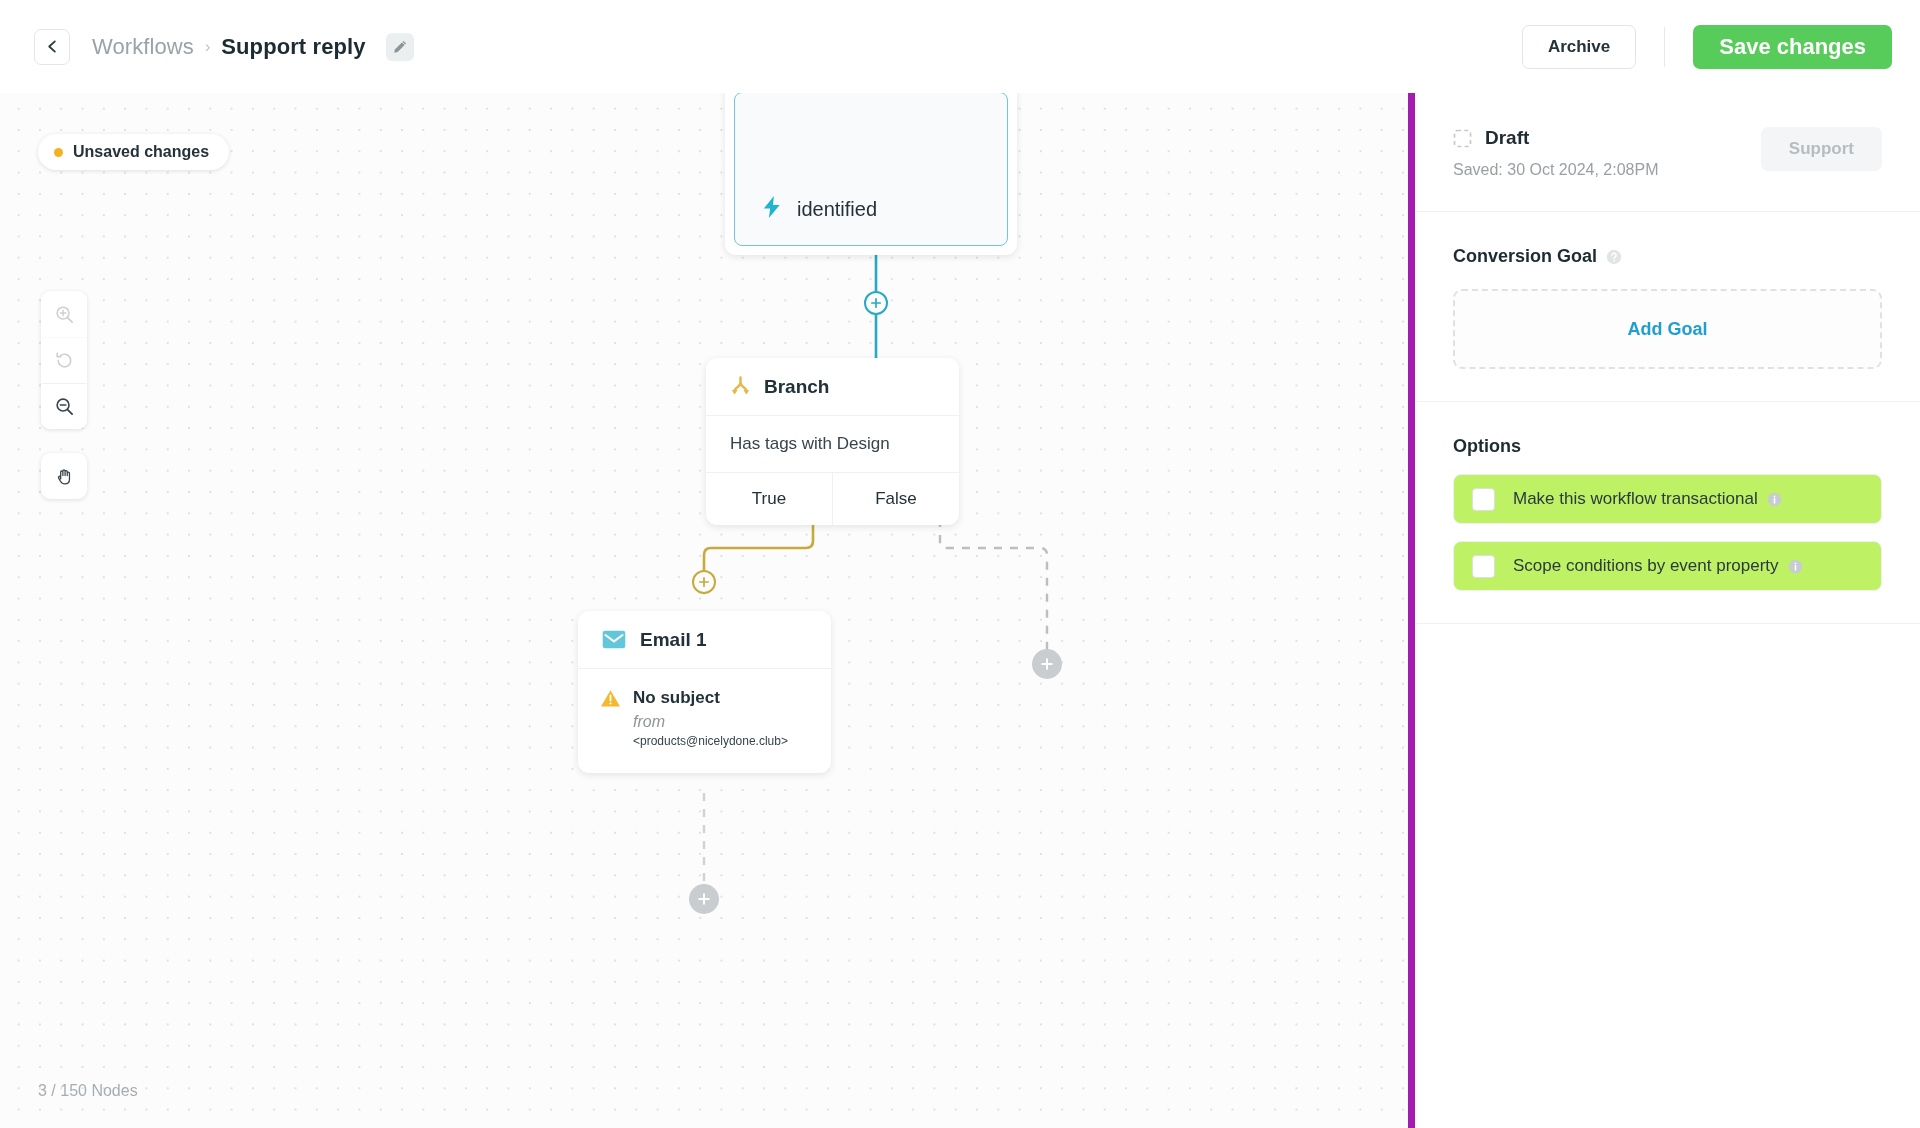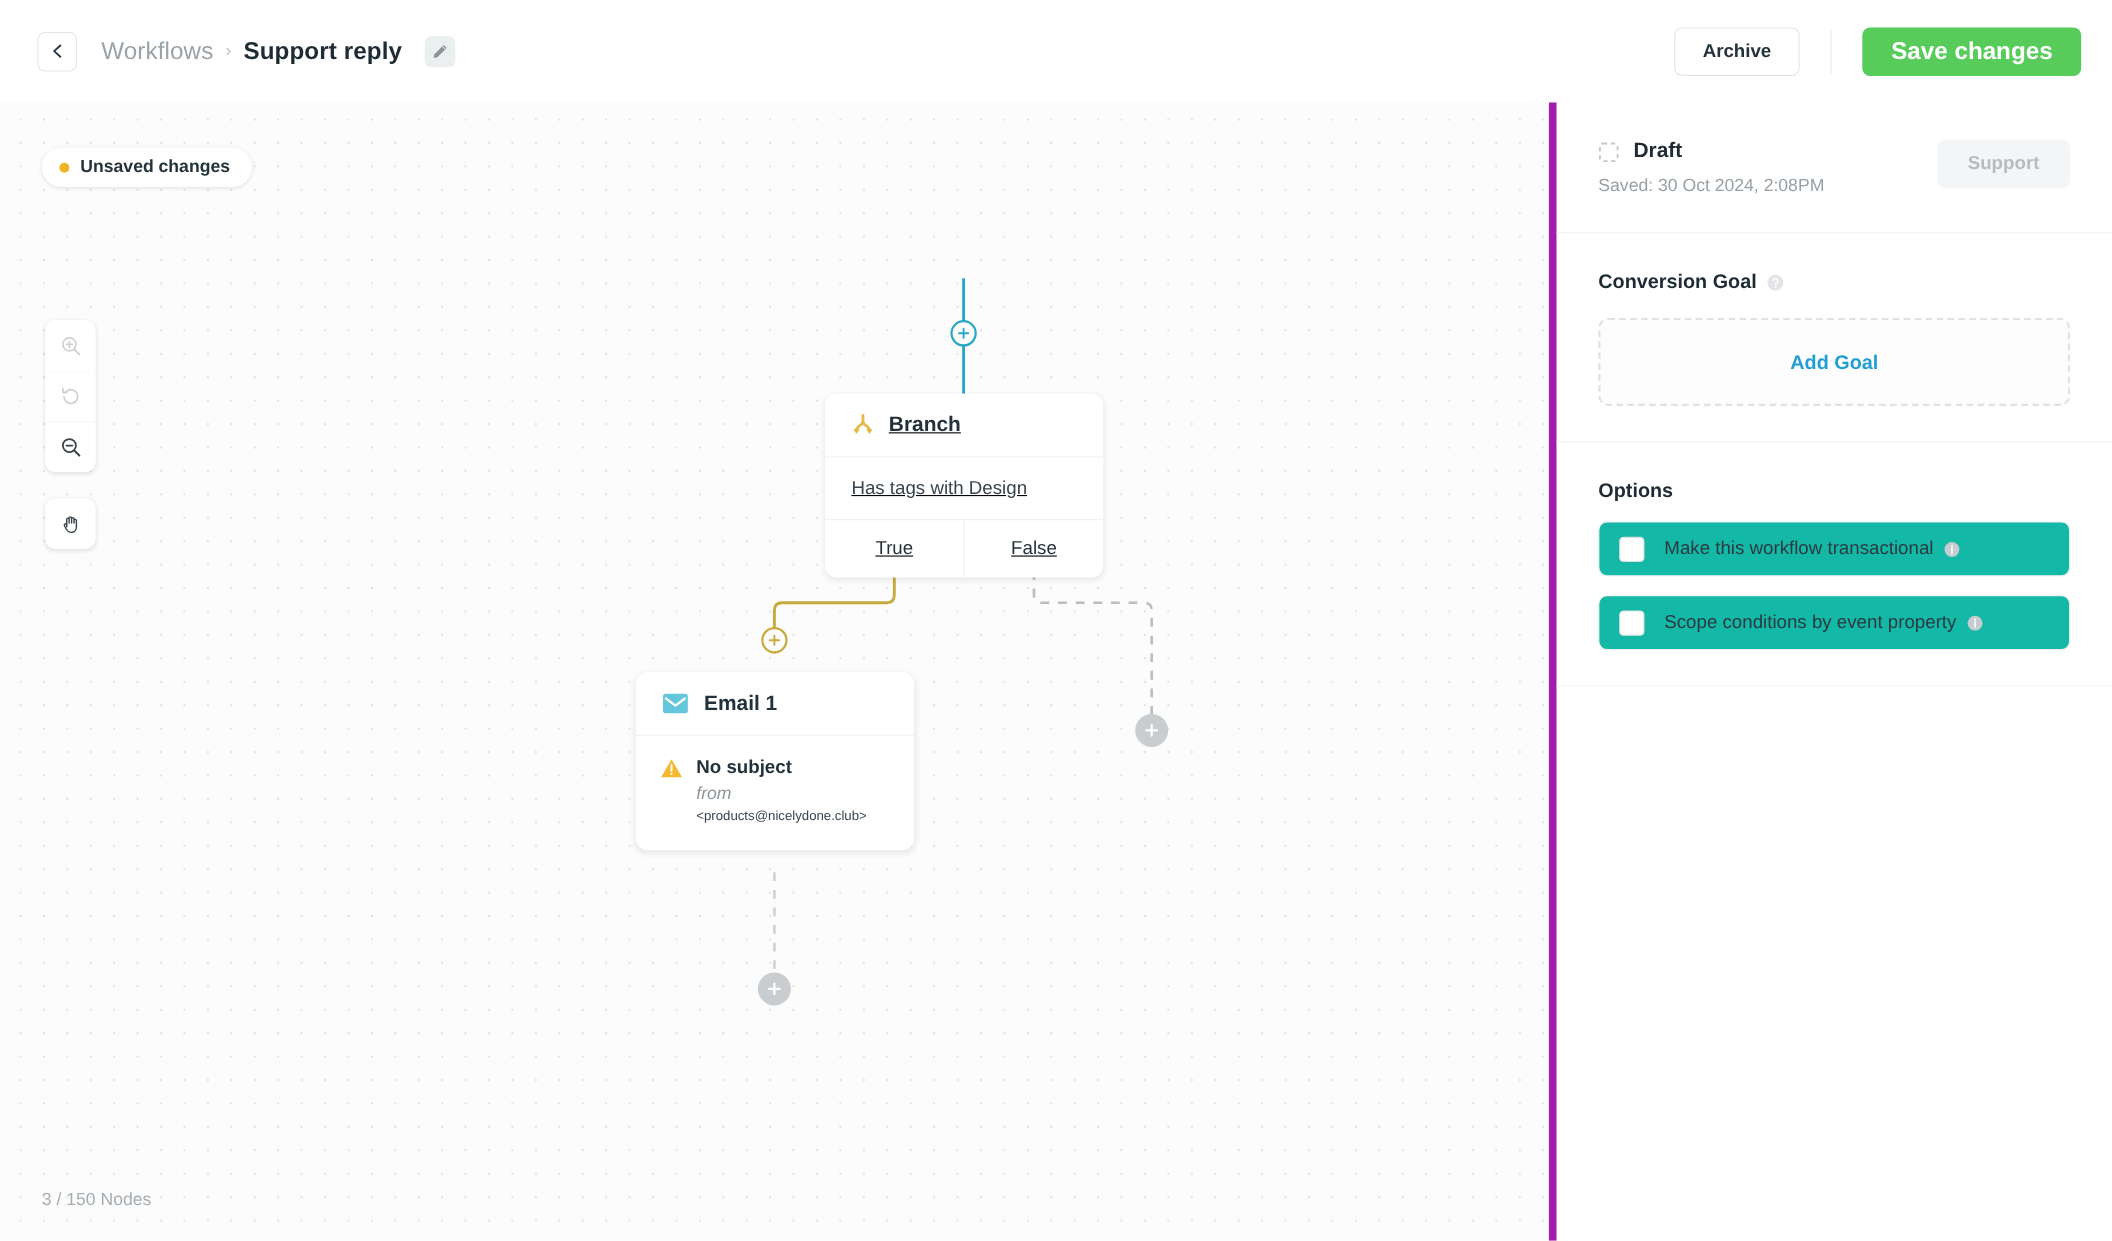--- a/index.html
+++ b/index.html
@@ -118,21 +118,21 @@
     padding: 9px;
   }
   .trigger-inner {
     width: 100%; height: 100%;
     border: 1px solid #6ec7dd; border-radius: 8px; background: #f8fafb;
     display: flex; align-items: flex-end; padding: 0 0 26px 26px; gap: 14px;
   }
   .trigger-label { font-size: 20px; color: #22313a; line-height: 1; }
 
   
-  .node-branch { left: 750px; top: 265px; width: 253px; text-decoration: underline; }
+  .node-branch { left: 706px; top: 265px; width: 253px; }
   .branch-head {
     height: 58px; display: flex; align-items: center; gap: 13px;
     padding-left: 24px; border-bottom: 1px solid #eef0f1;
   }
   .branch-title { font-size: 19px; font-weight: 700; color: #22313a; }
   .branch-cond {
     padding: 17px 24px 18px; font-size: 17px; color: #36444c;
     border-bottom: 1px solid #eef0f1; line-height: 1.25;
   }
   .branch-outs { display: flex; height: 52px; }
@@ -197,21 +197,21 @@
   }
   .add-goal {
     margin-top: 22px; height: 80px; border: 2px dashed #dfe2e4; border-radius: 9px;
     display: flex; align-items: center; justify-content: center;
     font-size: 18px; font-weight: 700; color: #1e9fd0; cursor: pointer;
     background: #fdfdfd;
   }
   .opt-row {
     margin-top: 17px; height: 50px; border: 1px solid #eef0f1; border-radius: 8px;
     display: flex; align-items: center; padding: 0 18px; gap: 18px; cursor: pointer;
-    background: #14b8a6;
+    background: #bef264;
   }
   .checkbox {
     width: 23px; height: 23px; border: 1px solid #dcdfe1; border-radius: 4px;
     background: #fff; flex: 0 0 auto;
   }
   .opt-label { font-size: 17px; color: #2b3940; display: flex; align-items: center; gap: 9px; }
   .info-i { flex: 0 0 auto; }
 </style>
 </head>
 <body>
@@ -291,20 +291,28 @@
 
           <path d="M876 160 V265" stroke="#27a8c4" stroke-width="2.6" fill="none"></path>
 
           <path d="M813 426 V448 Q813 455 806 455 H711 Q704 455 704 462 V500" stroke="#c8a93b" stroke-width="2.6" fill="none" stroke-linecap="round"></path>
 
           <path d="M940 426 V448 Q940 455 947 455 H1040 Q1047 455 1047 462 V576" stroke="#b9bec2" stroke-width="2.4" fill="none" stroke-dasharray="8 8"></path>
 
           <path d="M704 700 V810" stroke="#cfd3d6" stroke-width="2.4" fill="none" stroke-dasharray="8 8"></path>
         </svg>
 
+        <div class="node node-trigger">
+          <div class="trigger-inner">
+            <svg width="22" height="24" viewBox="0 0 18 20">
+              <path d="M10.6 0.8 L2.2 11.2 H7.5 L6.4 19.2 L15.4 8.4 H9.8 Z" fill="#22b3cf"></path>
+            </svg>
+            <span class="trigger-label">identified</span>
+          </div>
+        </div>
 
         <div class="plus plus-teal" style="left:864px; top:198px;">
           <svg width="12" height="12" viewBox="0 0 12 12">
             <path d="M6 1.8 V10.2 M1.8 6 H10.2" stroke="#27a8c4" stroke-width="1.7" stroke-linecap="round"></path>
           </svg>
         </div>
 
         <div class="node node-branch">
           <div class="branch-head">
             <svg width="21" height="22" viewBox="0 0 20 21">

